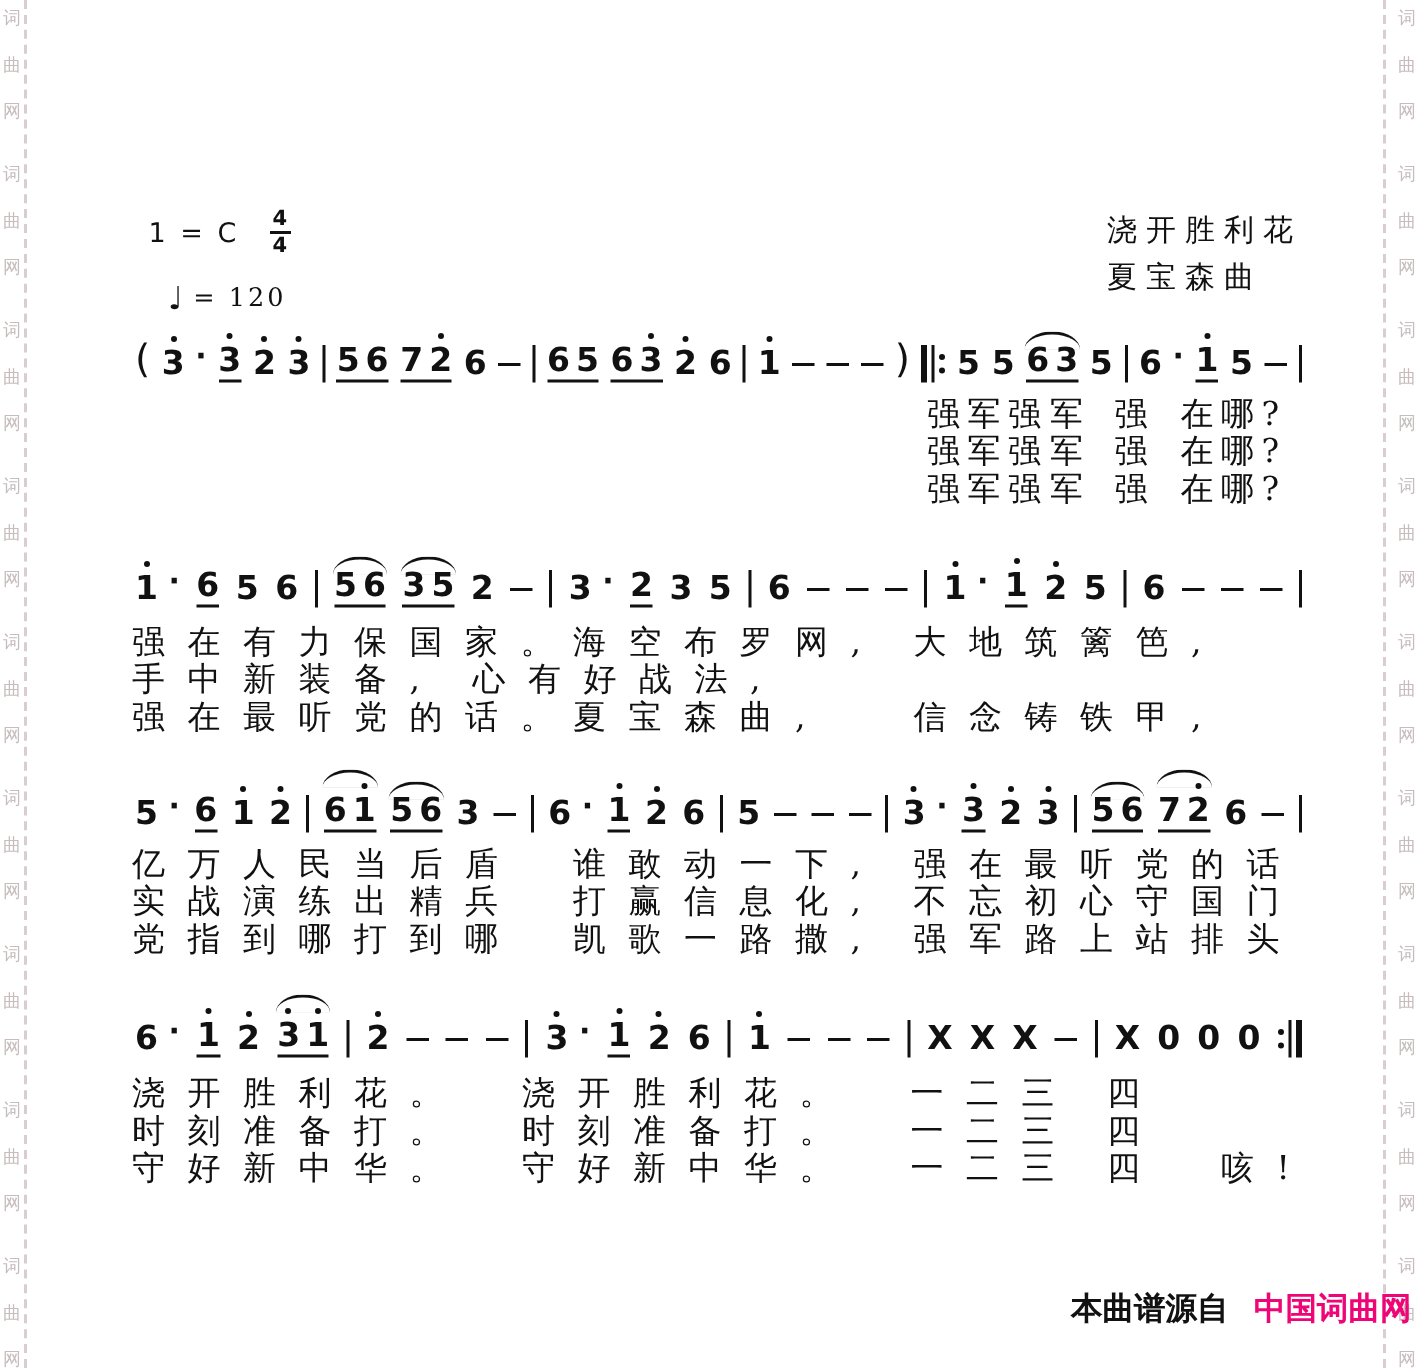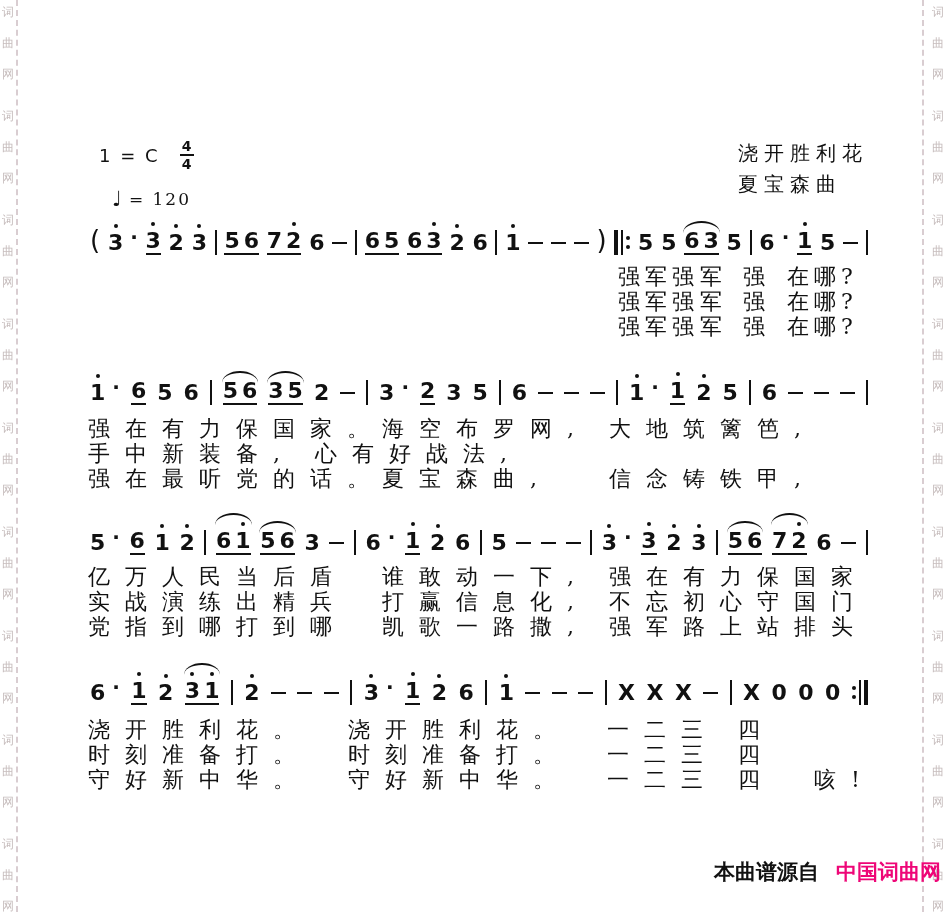--- a/index.html
+++ b/index.html
@@ -859,21 +859,21 @@
       <div class="lrow">
         <span class="lc c0">强在最听党的话。</span>
         <span class="lc c1">夏宝森曲,</span>
         <span class="lc c2">信念铸铁甲,</span>
       </div>
     </div>
   <div class="lyr" id="lb2">
       <div class="lrow">
         <span class="lc c0">亿万人民当后盾</span>
         <span class="lc c1">谁敢动一下,</span>
-        <span class="lc c2">强在有力保国家</span>
+        <span class="lc c2">强在最听党的话</span>
       </div>
       <div class="lrow">
         <span class="lc c0">实战演练出精兵</span>
         <span class="lc c1">打赢信息化,</span>
         <span class="lc c2">不忘初心守国门</span>
       </div>
       <div class="lrow">
         <span class="lc c0">党指到哪打到哪</span>
         <span class="lc c1">凯歌一路撒,</span>
         <span class="lc c2">强军路上站排头</span>

